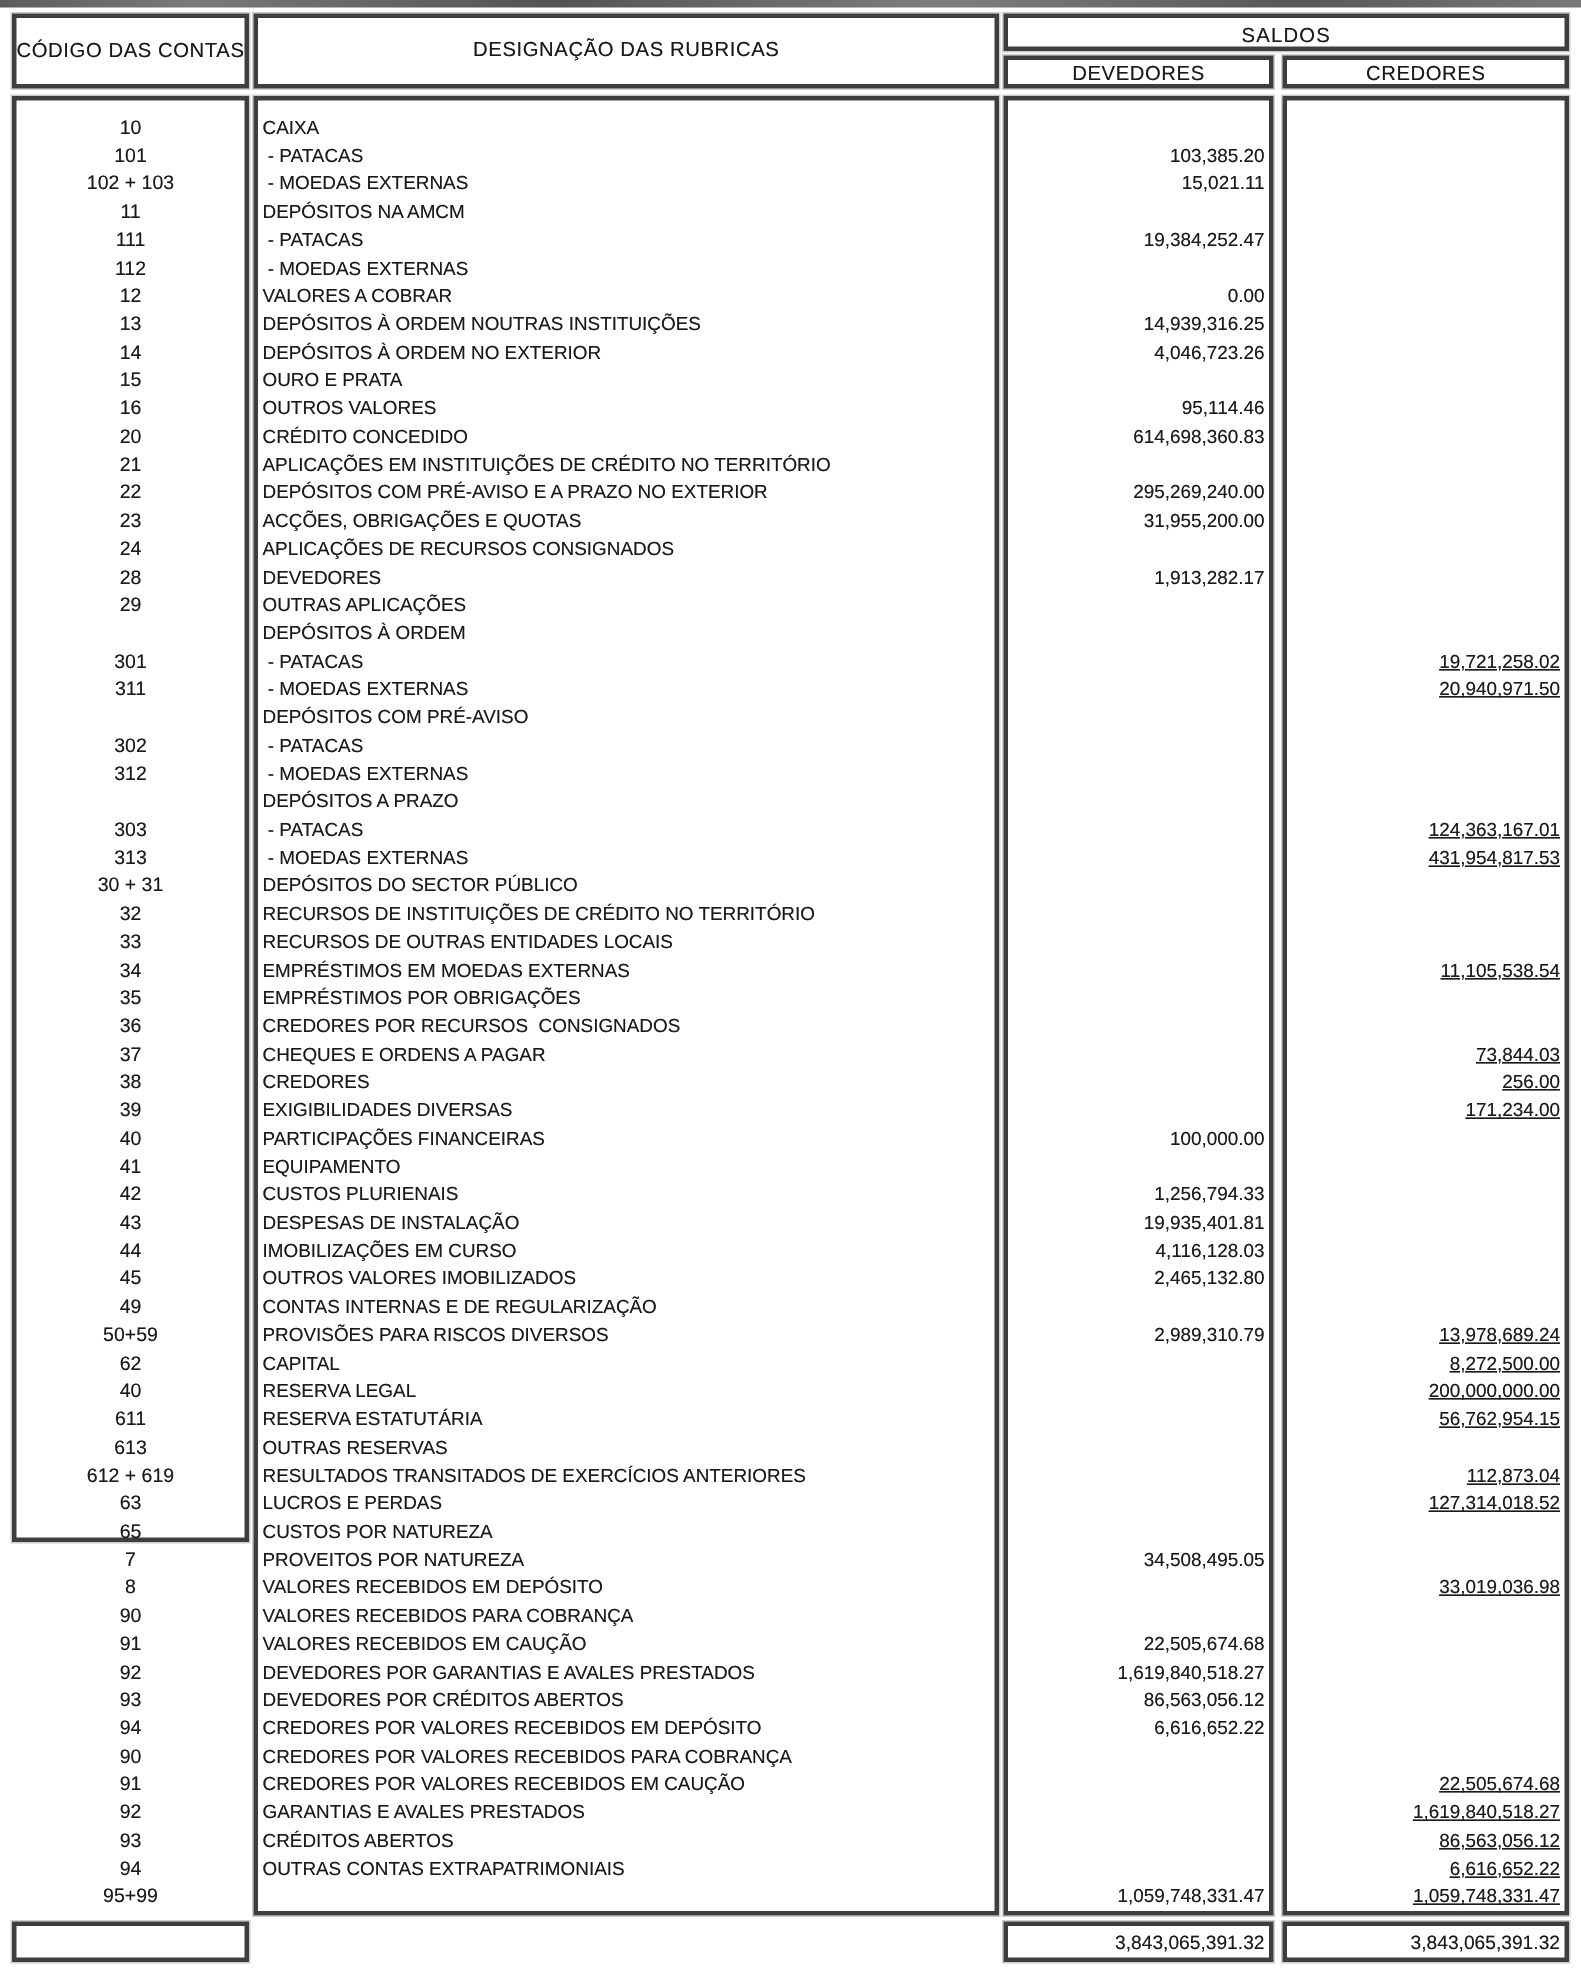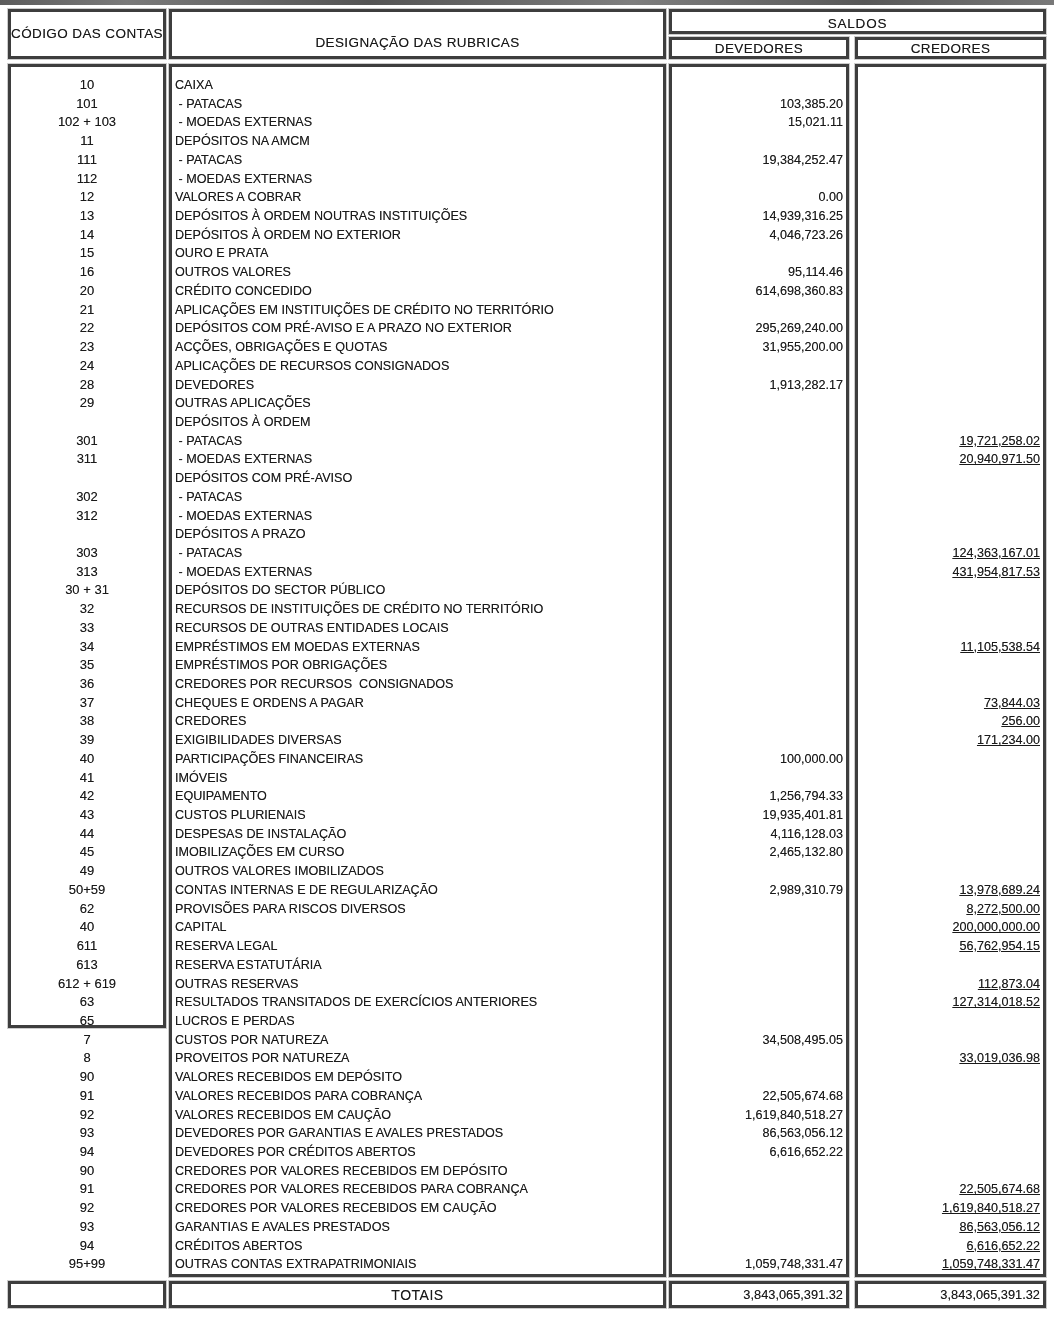--- a/index.html
+++ b/index.html
@@ -14,21 +14,21 @@
     opacity:.9;
   }
   .box{
     position:absolute;background:#fff;border:3px solid #3e3e3e;box-sizing:border-box;
     box-shadow:0 0 0 1px rgba(110,110,110,.35);
   }
   
   #hdr-code{left:8px;top:9px;width:158px;height:50px;display:flex;flex-direction:row;
     justify-content:space-between;align-items:center;padding:5px 0 6px;font-size:13.5px;letter-spacing:.4px;}
   #hdr-desig{left:169px;top:9px;width:497px;height:50px;display:flex;align-items:flex-end;
-    justify-content:center;padding-bottom:6px;font-size:13.5px;letter-spacing:.4px;}
+    justify-content:center;padding-bottom:16px;font-size:13.5px;letter-spacing:.4px;}
   #hdr-saldos{left:669px;top:9px;width:377px;height:25px;display:flex;align-items:flex-end;
     justify-content:center;font-size:13.5px;letter-spacing:.8px;}
   #hdr-dev{left:669px;top:37px;width:180px;height:22px;display:flex;align-items:center;
     justify-content:center;font-size:13.5px;letter-spacing:.4px;}
   #hdr-cred{left:855px;top:37px;width:191px;height:22px;display:flex;align-items:center;
     justify-content:center;font-size:13.5px;letter-spacing:.4px;}
   
   #col-code {left:8px;  top:64px;width:158px;height:964px;}
   #col-desig{left:169px;top:64px;width:497px;height:1213px;}
   #col-dev  {left:669px;top:64px;width:180px;height:1213px;}
@@ -170,21 +170,20 @@
         <div class="cell label-cell">DEPÓSITOS DO SECTOR PÚBLICO</div>
         <div class="cell label-cell">RECURSOS DE INSTITUIÇÕES DE CRÉDITO NO TERRITÓRIO</div>
         <div class="cell label-cell">RECURSOS DE OUTRAS ENTIDADES LOCAIS</div>
         <div class="cell label-cell">EMPRÉSTIMOS EM MOEDAS EXTERNAS</div>
         <div class="cell label-cell">EMPRÉSTIMOS POR OBRIGAÇÕES</div>
         <div class="cell label-cell">CREDORES POR RECURSOS  CONSIGNADOS</div>
         <div class="cell label-cell">CHEQUES E ORDENS A PAGAR</div>
         <div class="cell label-cell">CREDORES</div>
         <div class="cell label-cell">EXIGIBILIDADES DIVERSAS</div>
         <div class="cell label-cell">PARTICIPAÇÕES FINANCEIRAS</div>
-        <div class="cell label-cell">IMÓVEIS</div>
         <div class="cell label-cell">EQUIPAMENTO</div>
         <div class="cell label-cell">CUSTOS PLURIENAIS</div>
         <div class="cell label-cell">DESPESAS DE INSTALAÇÃO</div>
         <div class="cell label-cell">IMOBILIZAÇÕES EM CURSO</div>
         <div class="cell label-cell">OUTROS VALORES IMOBILIZADOS</div>
         <div class="cell label-cell">CONTAS INTERNAS E DE REGULARIZAÇÃO</div>
         <div class="cell label-cell">PROVISÕES PARA RISCOS DIVERSOS</div>
         <div class="cell label-cell">CAPITAL</div>
         <div class="cell label-cell">RESERVA LEGAL</div>
         <div class="cell label-cell">RESERVA ESTATUTÁRIA</div>
@@ -337,22 +336,19 @@
         <div class="cell num-cell"></div>
         <div class="cell num-cell">22,505,674.68</div>
         <div class="cell num-cell">1,619,840,518.27</div>
         <div class="cell num-cell">86,563,056.12</div>
         <div class="cell num-cell">6,616,652.22</div>
         <div class="cell num-cell">1,059,748,331.47</div>
       </div>
   </div>
 
   <div class="box" id="tot-code"></div>
-  <div class="box" id="tot-desig">
-    <span>TOTAIS</span>
-  </div>
   <div class="box" id="tot-dev">
     <span>3,843,065,391.32</span>
   </div>
   <div class="box" id="tot-cred">
     <span>3,843,065,391.32</span>
   </div>
 </div>
 
 </body></html>

